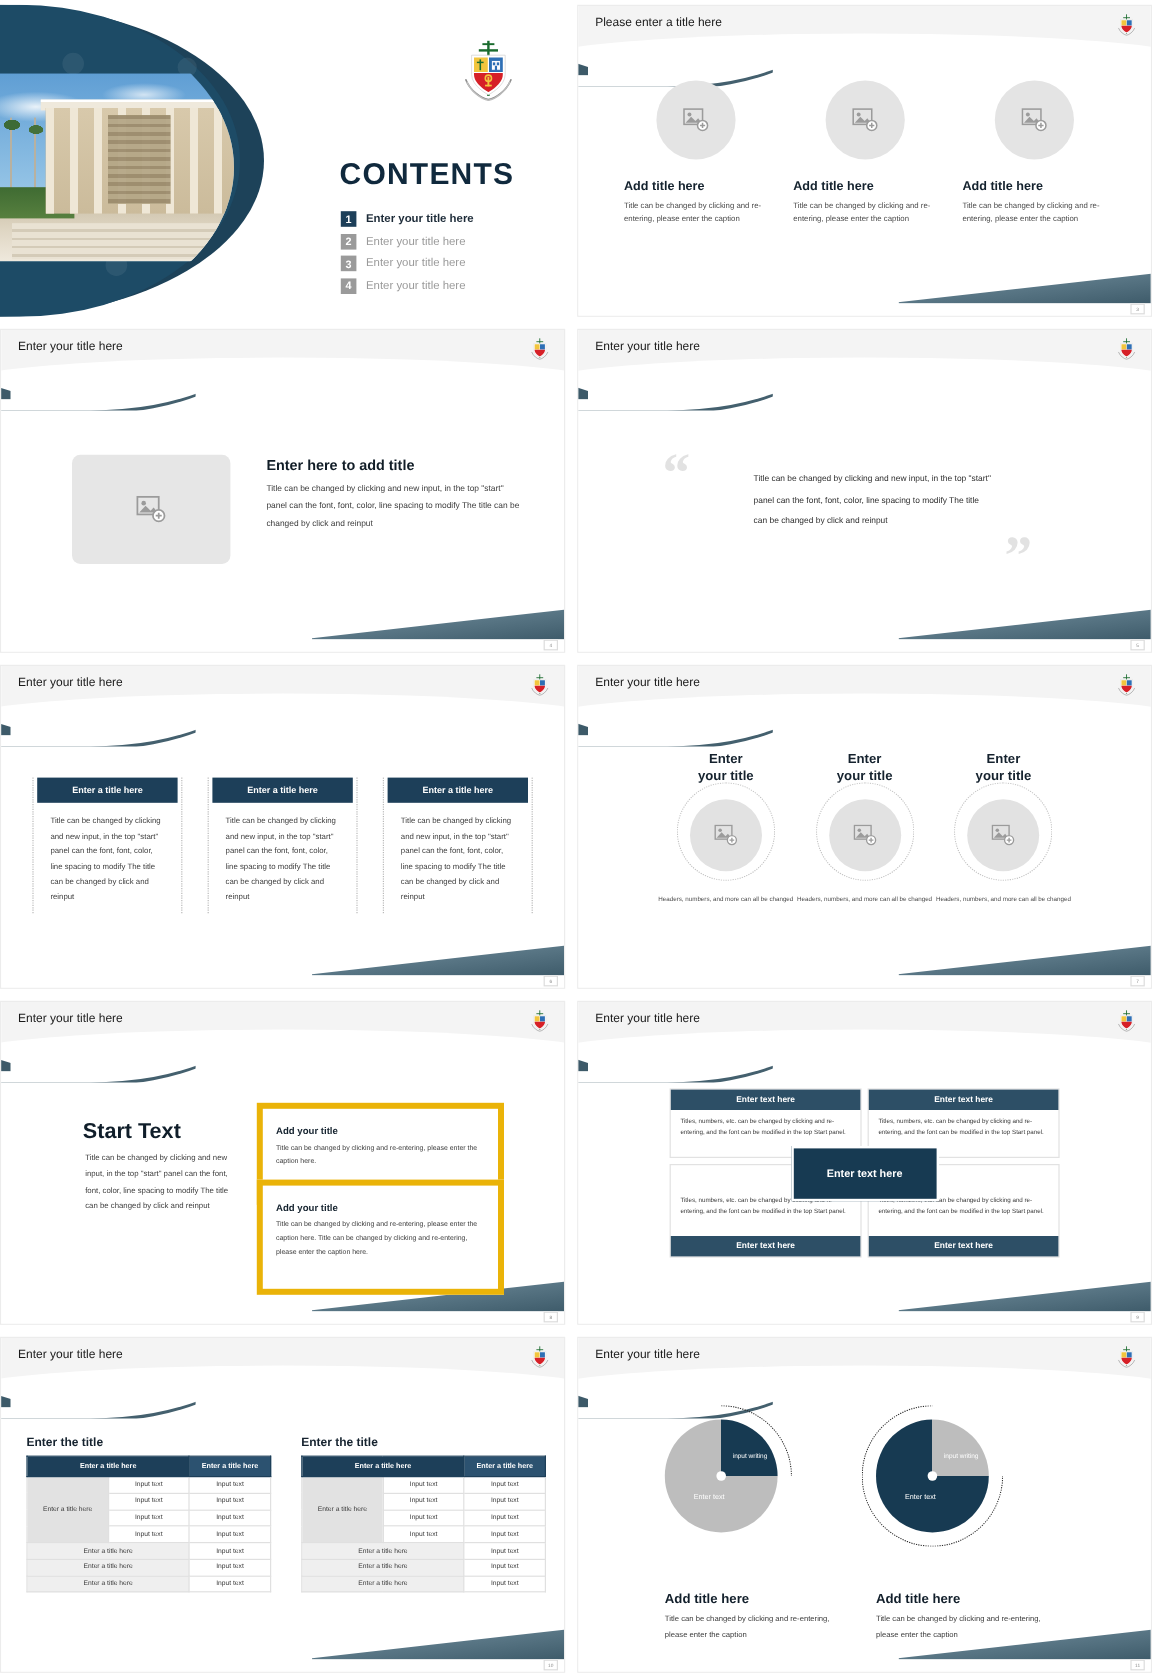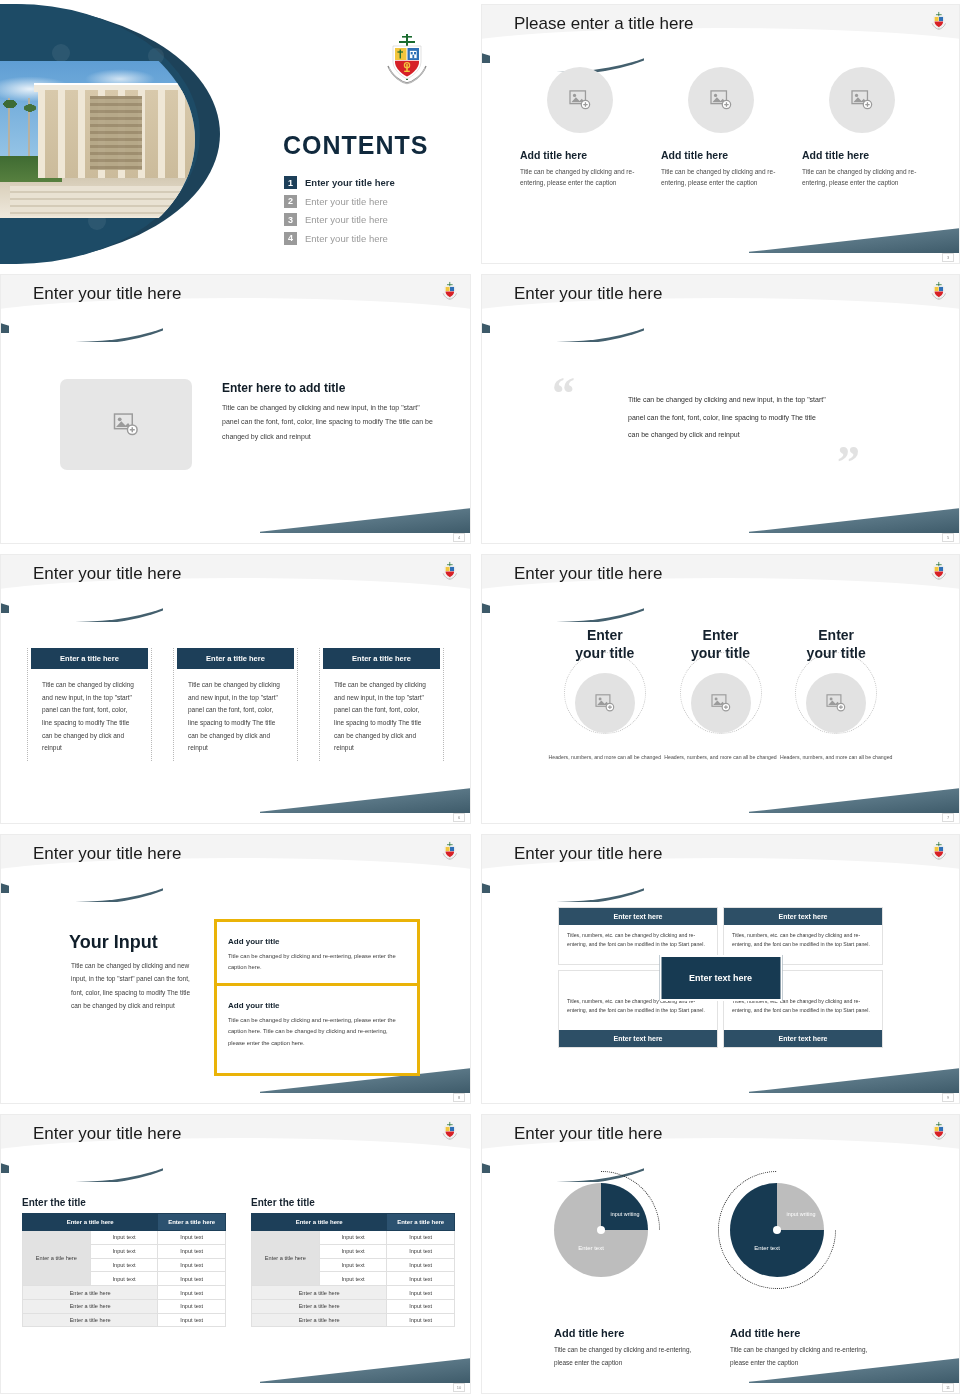--- a/index.html
+++ b/index.html
@@ -159,22 +159,22 @@
     position:absolute; right:0; bottom:10px; width:210px; height:26px;
     overflow:hidden; pointer-events:none;
   }
   .swoosh-br:before{
     content:""; position:absolute; right:-10px; bottom:0px;
     width: 230px; height: 26px;
     background: linear-gradient(to top left, #3d5a69 0%, #5d7a89 55%, rgba(120,140,152,0) 72%);
     clip-path: polygon(100% 0, 100% 100%, 0 100%);
   }
   .slide-title {
-    position:absolute; left: 32px; top: 9px;
-    font-size: 17px; color:#1a1a1a;text-align:right;
+    position:absolute; left: 14px; top: 9px;
+    font-size: 10px; color:#1a1a1a;text-align:right;
   }
   .logo-sm { position:absolute; right: 12px; top: 6px; width: 16px; height: 20px; }
   .page-badge {
     position:absolute; right: 5px; bottom: 1px;
     width: 12px; height: 9px; background:#fff;
     border: 1px solid #dcdcdc;
     font-size: 4px; color:#8a8a8a;
     display:flex; align-items:center; justify-content:center;
   }
 
@@ -219,40 +219,40 @@
   .hcard { flex:1; border-left: 1px dotted #b9b9b9; border-right:1px dotted #b9b9b9; padding: 0 2px 6px 2px;}
   .hcard-h {
     background:#1d3f59; color:#fff; font-size: 7.5px; font-weight:bold;
     text-align:center; padding: 6px 0; margin: 0 1px 10px 1px;
   }
   .hcard-p { font-size: 6.5px; color:#3c3c3c; line-height: 1.95; padding: 0 12px; }
 
   
   .c6wrap { position:absolute; left: 65px; top: 72px; right: 65px; display:flex; }
   .c6 { flex:1; position:relative; text-align:center; }
-  .c6-h { font-size: 14px; font-weight:bold; color:#15222e; line-height:1.25; position:relative; z-index:3;}
+  .c6-h { font-size: 11px; font-weight:bold; color:#15222e; line-height:1.25; position:relative; z-index:3;}
   .c6-ring {
     position:absolute; left:50%; top: 25px; transform: translateX(-50%);
     width: 82px; height: 82px; border-radius:50%;
     border: 1px dotted #c4c4c4;
   }
   .c6-disc {
     position:relative; margin: 11px auto 0 auto;
     width: 60px; height: 60px; border-radius:50%;
     background:#e2e2e2; display:flex; align-items:center; justify-content:center;
     z-index:2;
   }
   .c6-cap { font-size: 5.2px; color:#4c4c4c; line-height:1.8; margin-top: 20px; position:relative; z-index:3;}
 
   
   .yt-h { position:absolute; left: 68px; top: 97px; font-size: 18px; font-weight:bold; color:#101e2a; }
   .yt-p { position:absolute; left: 70px; top: 124px; width: 120px; font-size: 6.5px; color:#3c3c3c; line-height:2.05; }
   .abox {
     position:absolute; left: 213px; width: 206px;
-    border: 3px solid #eab308; padding: 8px 11px 24px 11px;
+    border: 5px solid #eab308; padding: 8px 11px 24px 11px;
     background:#fff;
   }
   .abox.one { top: 84px; }
   .abox.two { top: 148px; }
   .abox-h { font-size: 8px; font-weight:bold; color:#14222e; margin-bottom: 5px; background:#fff; display:inline-block; padding-right:4px; margin-top:-14px;}
   .abox-p { font-size: 5.8px; color:#3c3c3c; line-height: 1.95; }
 
   
   .q8 { position:absolute; left: 76px; top: 72px; right: 76px; }
   .q8row { display:flex; gap: 5px; }
@@ -620,21 +620,21 @@
       <svg class="logo-sm" viewBox="0 0 45 55">
         <rect x="21" y="2" width="2" height="46" fill="#1a6b2e"></rect>
           <rect x="14" y="9" width="16" height="2" fill="#1a6b2e"></rect>
         <path d="M8 14 H36 V30 C36 40 22 47 22 47 C22 47 8 40 8 30 Z" fill="#fff" stroke="#ccc" stroke-width="0.6"></path>
         <path d="M10 16 H21.5 V28 H10 Z" fill="#f2c53d"></path>
           <path d="M22.5 16 H34 V28 H22.5 Z" fill="#2e6fb5"></path>
         <path d="M10 28.8 H34 V30 C34 38.5 22 44.6 22 44.6 C22 44.6 10 38.5 10 30 Z" fill="#d62027"></path>
         <path d="M3 34 C7 44 16 50 22 51 C28 50 37 44 41 34" fill="none" stroke="#9a9a9a" stroke-width="1.6"></path>
       </svg>
 
-      <div class="yt-h">Your Input</div>
+      <div class="yt-h">Start Text</div>
       <div class="yt-p">Title can be changed by clicking and new input, in the top "start" panel can the font, font, color, line spacing to modify The title can be changed by click and reinput</div>
 
       <div class="abox one">
         <div class="abox-h">Add your title</div>
         <div class="abox-p">Title can be changed by clicking and re-entering, please enter the caption here.</div>
       </div>
       <div class="abox two">
         <div class="abox-h">Add your title</div>
         <div class="abox-p">Title can be changed by clicking and re-entering, please enter the caption here. Title can be changed by clicking and re-entering, please enter the caption here.</div>
       </div>

